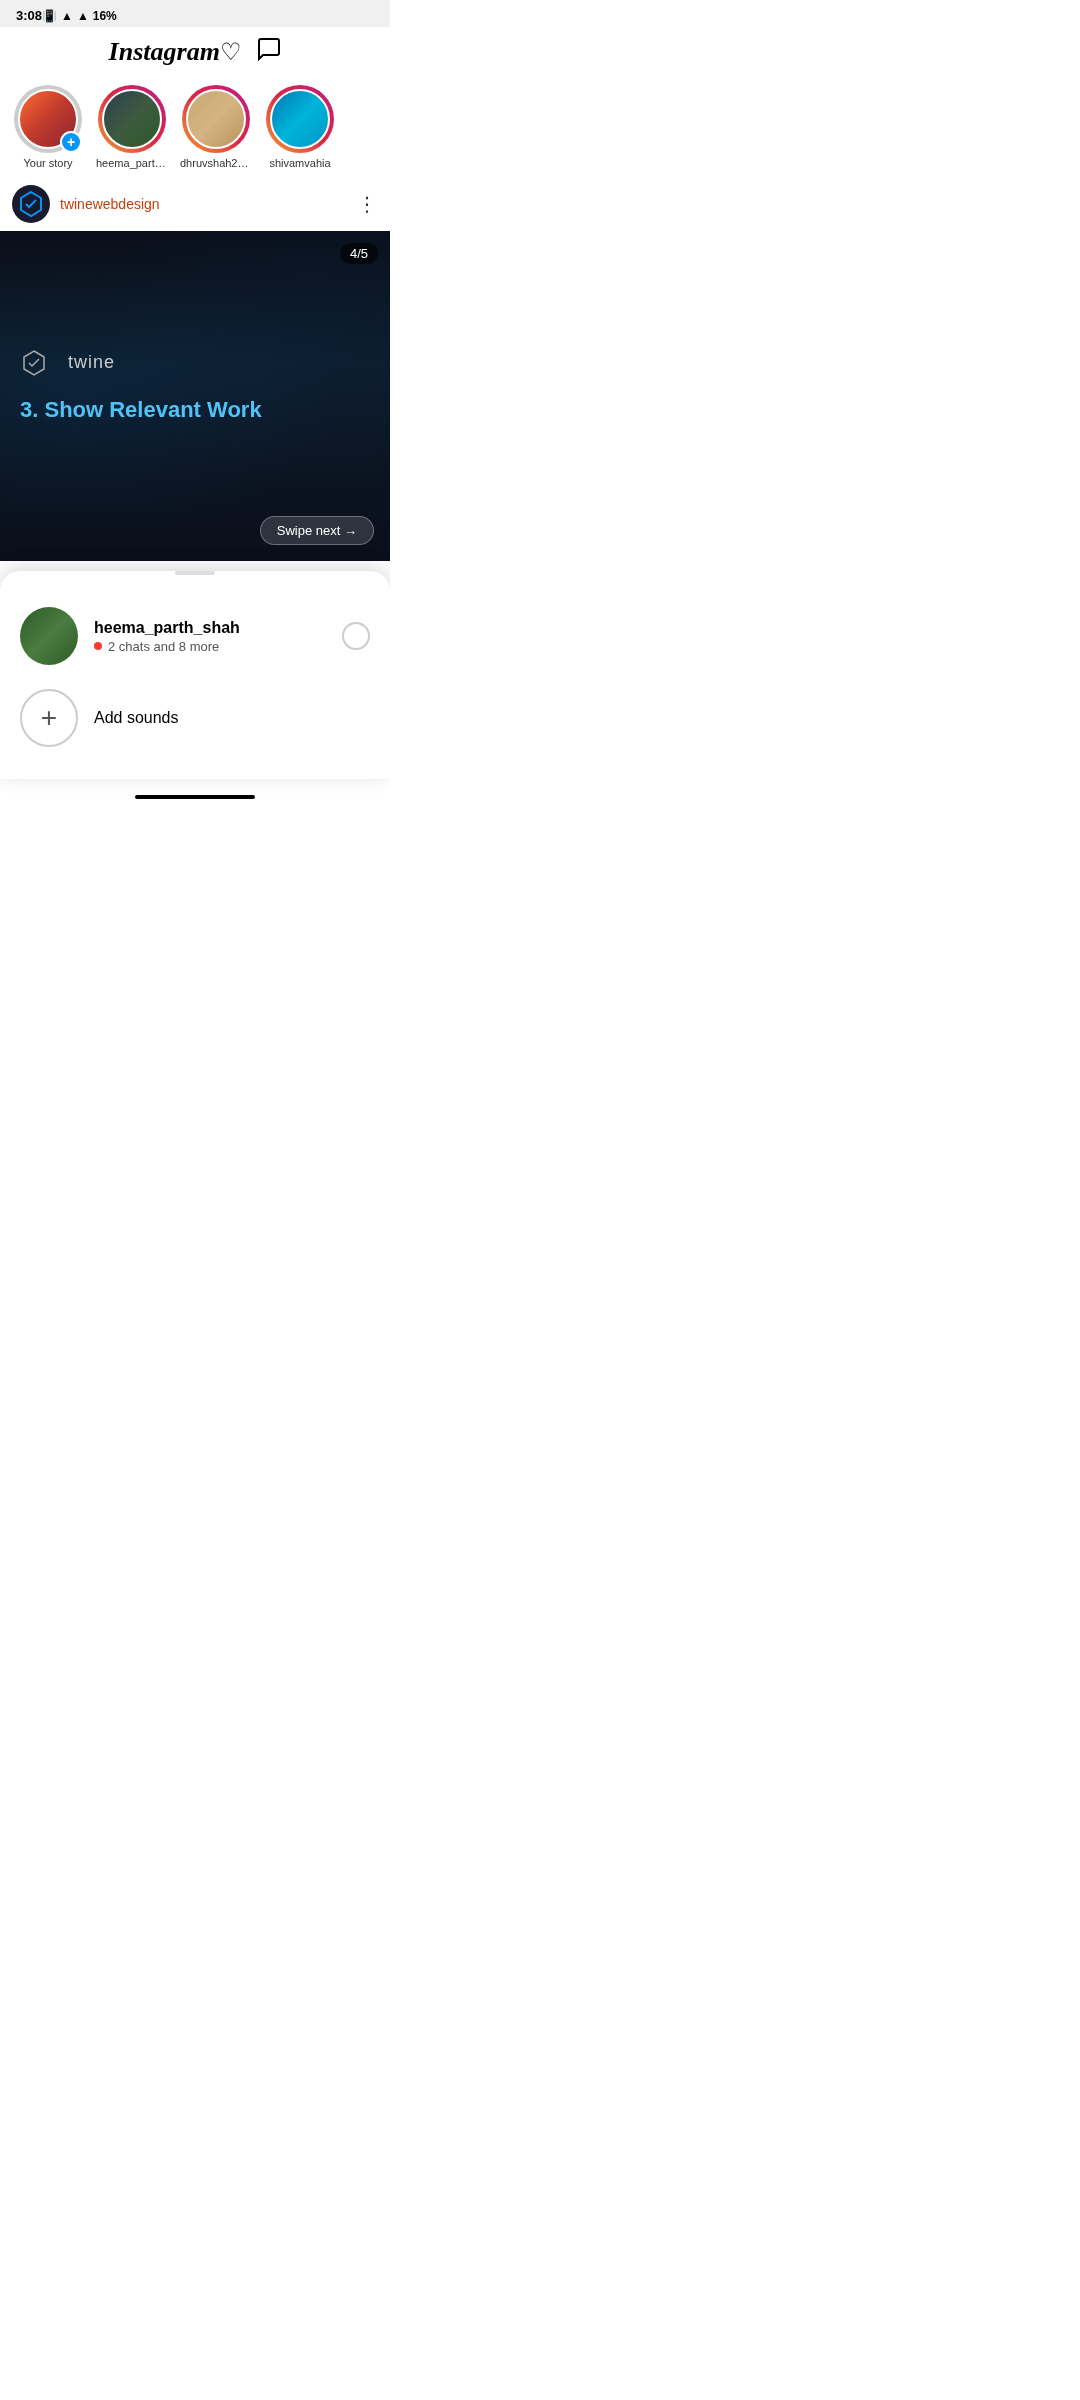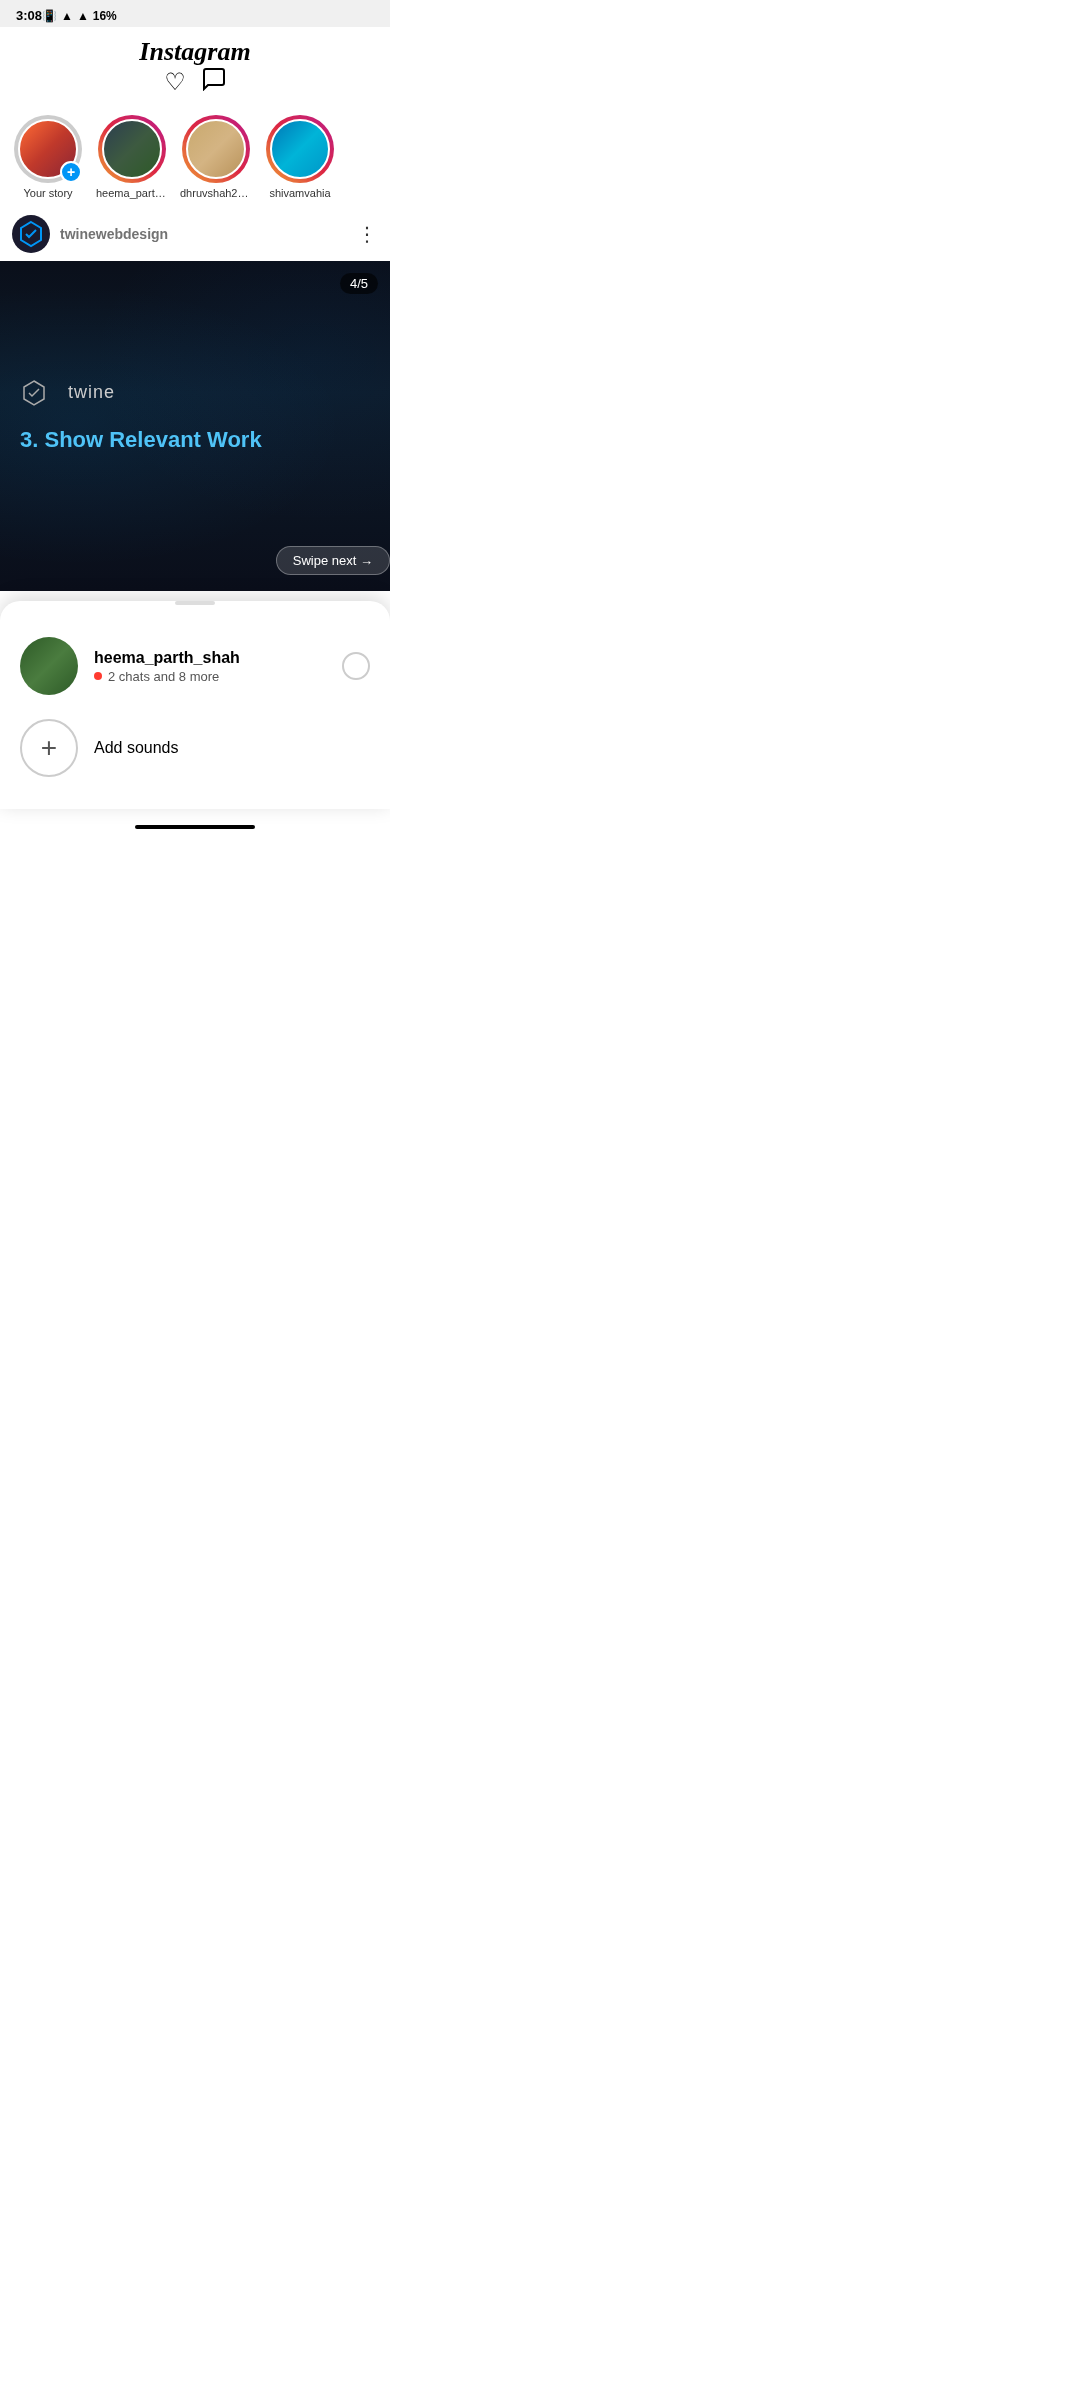--- a/index.html
+++ b/index.html
@@ -28,21 +28,20 @@
     .status-left { display: flex; align-items: center; gap: 6px; }
     .status-right { display: flex; align-items: center; gap: 4px; font-size: 12px; }
 
     
     .ig-header {
       display: flex;
       justify-content: center;
       align-items: center;
       padding: 10px 26px;
       background: #fff;
-      flex-direction: column;
     }
     .ig-logo {
       font-family: 'Georgia', serif;
       font-size: 26px;
       font-style: italic;
       font-weight: bold;
       color: #000;
     }
     .ig-header-icons { display: flex; gap: 16px; align-items: center; }
     .header-icon { font-size: 24px; color: #000; cursor: pointer; }
@@ -134,21 +133,21 @@
       height: 38px;
       border-radius: 50%;
       background: #1a1a2e;
       display: flex;
       align-items: center;
       justify-content: center;
       color: #0095f6;
       font-size: 16px;
       overflow: hidden;
     }
-    .post-username { font-size: 14px; font-weight: 700; color: #737373; }
+    .post-username { font-size: 14px; font-weight: 400; color: #c2410c; }
     .post-more { font-size: 20px; color: #333; cursor: pointer; letter-spacing: 1px; }
 
     
     .post-content {
       width: 100%;
       height: 330px;
       background: linear-gradient(180deg, #0a0f1a 0%, #0d1b2a 40%, #0a0e1a 100%);
       position: relative;
       overflow: hidden;
       display: flex;
@@ -208,21 +207,21 @@
       color: #b0bec5;
       font-size: 15px;
       line-height: 1.6;
       z-index: 1;
       position: relative;
     }
     .post-body p { margin-bottom: 16px; }
     .swipe-next {
       position: absolute;
       bottom: 16px;
-      right: 0;
+      right: 16px;
       background: rgba(255,255,255,0.15);
       border: 1px solid rgba(255,255,255,0.3);
       color: #fff;
       padding: 6px 16px;
       border-radius: 20px;
       font-size: 13px;
       display: flex;
       align-items: center;
       gap: 6px;
       text-align: center;

